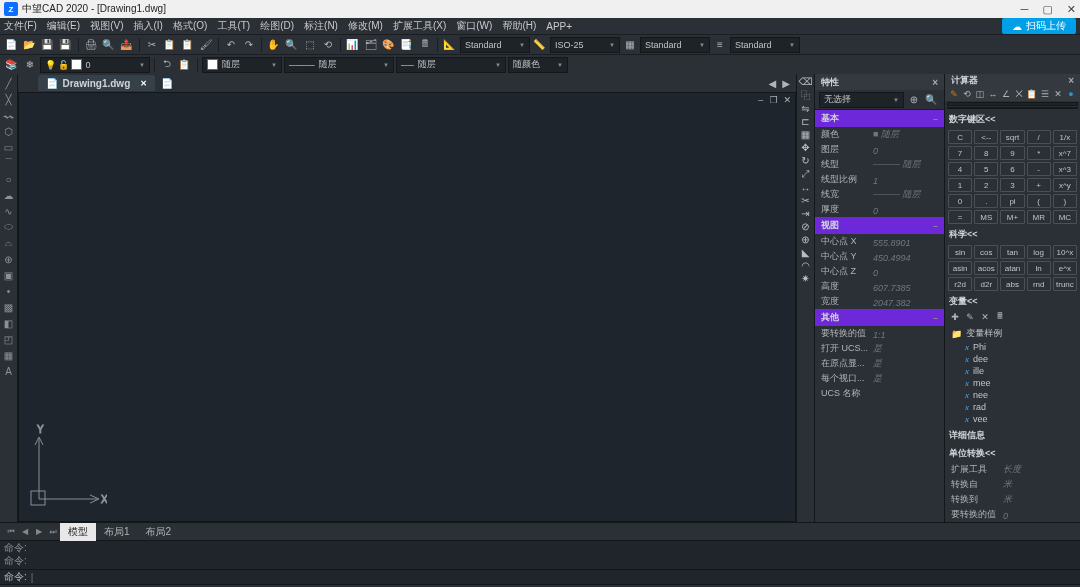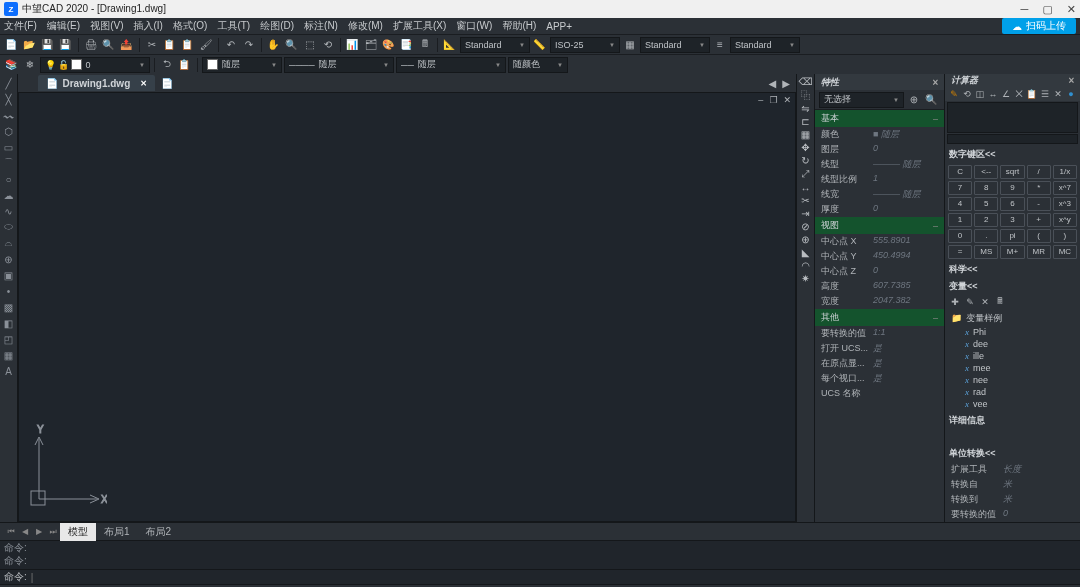--- a/index.html
+++ b/index.html
@@ -24,28 +24,28 @@
 .tab-bar { height:18px; background:#2b3036; display:flex; align-items:center; padding-left:20px; position:relative;}
 .file-tab { background:#364049; height:16px; padding:0 8px; display:flex; align-items:center; gap:4px; font-size:10px; color:#d0d4d8; font-weight:bold; border-radius:2px 2px 0 0;}
 .file-tab .close { color:#fff; font-size:8px; cursor:pointer; margin-left:6px;}
 .tab-bar .ctrl-icons { margin-left:auto; margin-right:6px; display:flex; gap:6px; color:#b0b4b8; font-size:10px;}
 .canvas-area { flex:1; background:#1f252c; position:relative; border:1px solid #14171a;}
 .mini-wincontrols { position:absolute; top:2px; right:4px; display:flex; gap:6px; color:#b0b4b8; font-size:9px;}
 .ucs-icon { position:absolute; left:8px; bottom:10px; width:80px; height:90px; }
 .ucs-icon svg { stroke:#8a9098; fill:none; stroke-width:1;}
 .right-tools { width:18px; background:#2b3036; display:flex; flex-direction:column; align-items:center; padding-top:2px; gap:2px; border-left:1px solid #14171a;}
 .props-panel { width:130px; background:#2b3036; border-left:1px solid #14171a; display:flex; flex-direction:column; font-size:9px; overflow:hidden;}
-.panel-header { height:16px; background:#33393f; padding:0 6px; display:flex; align-items:center; color:#d0d4d8; font-weight:bold; position:relative;font-style:italic;}
+.panel-header { height:16px; background:#33393f; padding:0 6px; display:flex; align-items:center; color:#d0d4d8; font-weight:bold; position:relative;}
 .panel-header .px { margin-left:auto; cursor:pointer; color:#aaa; font-size:10px;}
 .sel-row { height:20px; padding:2px 4px; display:flex; align-items:center; gap:2px; border-bottom:1px solid #1a1d21;}
 .sel-row .dd { flex:1; }
 .prop-section { padding:0; }
-.prop-section-h { background:#14532d; color:#d0d4d8; font-weight:normal; padding:2px 6px; display:flex; align-items:center; cursor:pointer;}
+.prop-section-h { background:#6d28d9; color:#d0d4d8; font-weight:bold; padding:2px 6px; display:flex; align-items:center; cursor:pointer;}
 .prop-section-h::after { content:'–'; margin-left:auto; color:#888;}
-.prop-row { display:flex; padding:1px 6px; align-items:flex-start; color:#b0b4b8; gap:4px;}
+.prop-row { display:flex; padding:1px 6px; align-items:flex-end; color:#b0b4b8; gap:4px;}
 .prop-row .k { width:48px; }
 .prop-row .v { flex:1; color:#6e7680;font-style:italic; }
 .calc-panel { width:136px; background:#2b3036; border-left:1px solid #14171a; display:flex; flex-direction:column; font-size:9px; overflow-y:auto;}
 .calc-panel::-webkit-scrollbar { width:0; }
 .calc-toolbar { height:16px; display:flex; align-items:center; padding:0 3px; gap:1px; background:#33393f;}
 .calc-toolbar .cbtn { width:14px; height:14px; cursor:pointer; display:flex; align-items:center; justify-content:center; color:#b0b4b8; font-size:9px;}
 .calc-display { background:#1e2328; margin:1px 2px; height:52px; border:1px solid #14171a;}
 .calc-input { background:#1e2328; margin:0 2px 2px; height:14px; border:1px solid #14171a;}
 .calc-section-h { color:#d0d4d8; font-weight:bold; padding:2px 4px; }
 .calc-keys { display:grid; grid-template-columns:repeat(5,1fr); gap:2px; padding:2px 3px;}
@@ -380,20 +380,37 @@
         <div class="calc-key">pi</div>
         <div class="calc-key">(</div>
         <div class="calc-key">)</div>
         <div class="calc-key">=</div>
         <div class="calc-key">MS</div>
         <div class="calc-key">M+</div>
         <div class="calc-key">MR</div>
         <div class="calc-key">MC</div>
       </div>
     <div class="calc-section-h">科学&lt;&lt;</div>
+    <div class="calc-keys" id="calc-sci">
+        <div class="calc-key">sin</div>
+        <div class="calc-key">cos</div>
+        <div class="calc-key">tan</div>
+        <div class="calc-key">log</div>
+        <div class="calc-key">10^x</div>
+        <div class="calc-key">asin</div>
+        <div class="calc-key">acos</div>
+        <div class="calc-key">atan</div>
+        <div class="calc-key">ln</div>
+        <div class="calc-key">e^x</div>
+        <div class="calc-key">r2d</div>
+        <div class="calc-key">d2r</div>
+        <div class="calc-key">abs</div>
+        <div class="calc-key">rnd</div>
+        <div class="calc-key">trunc</div>
+      </div>
     <div class="calc-section-h">变量&lt;&lt;</div>
     <div class="calc-toolbar" style="background:transparent">
       <span class="cbtn">✚</span>
       <span class="cbtn">✎</span>
       <span class="cbtn">✕</span>
       <span class="cbtn">🖩</span>
     </div>
     <div class="var-tree">
       <div class="vrow" style="padding-left:0">
           <span style="color:#d08000">📁</span>

